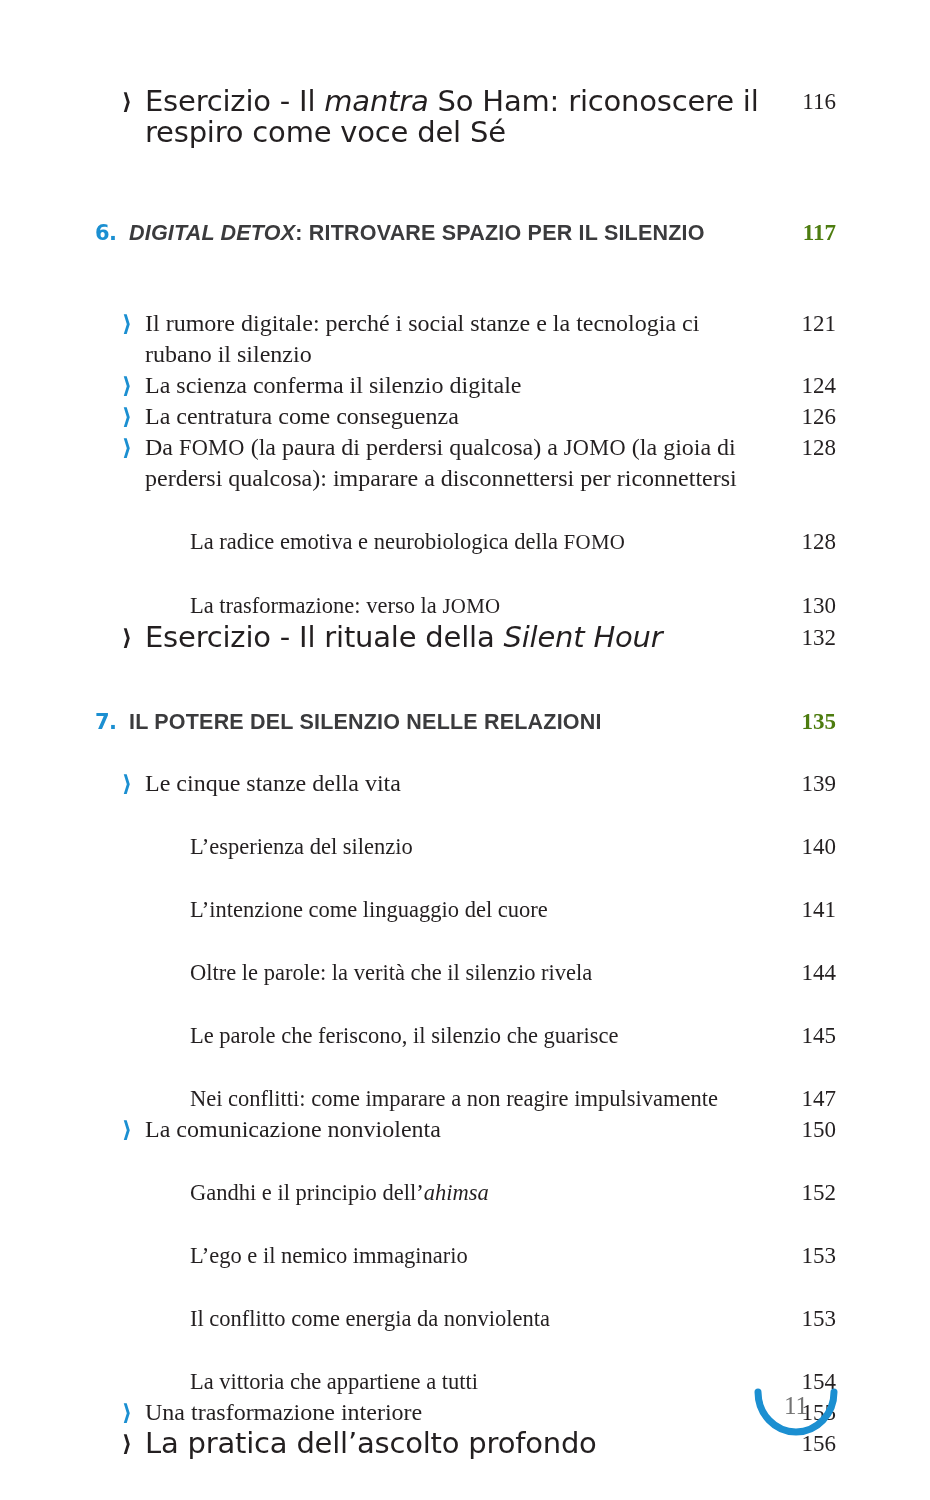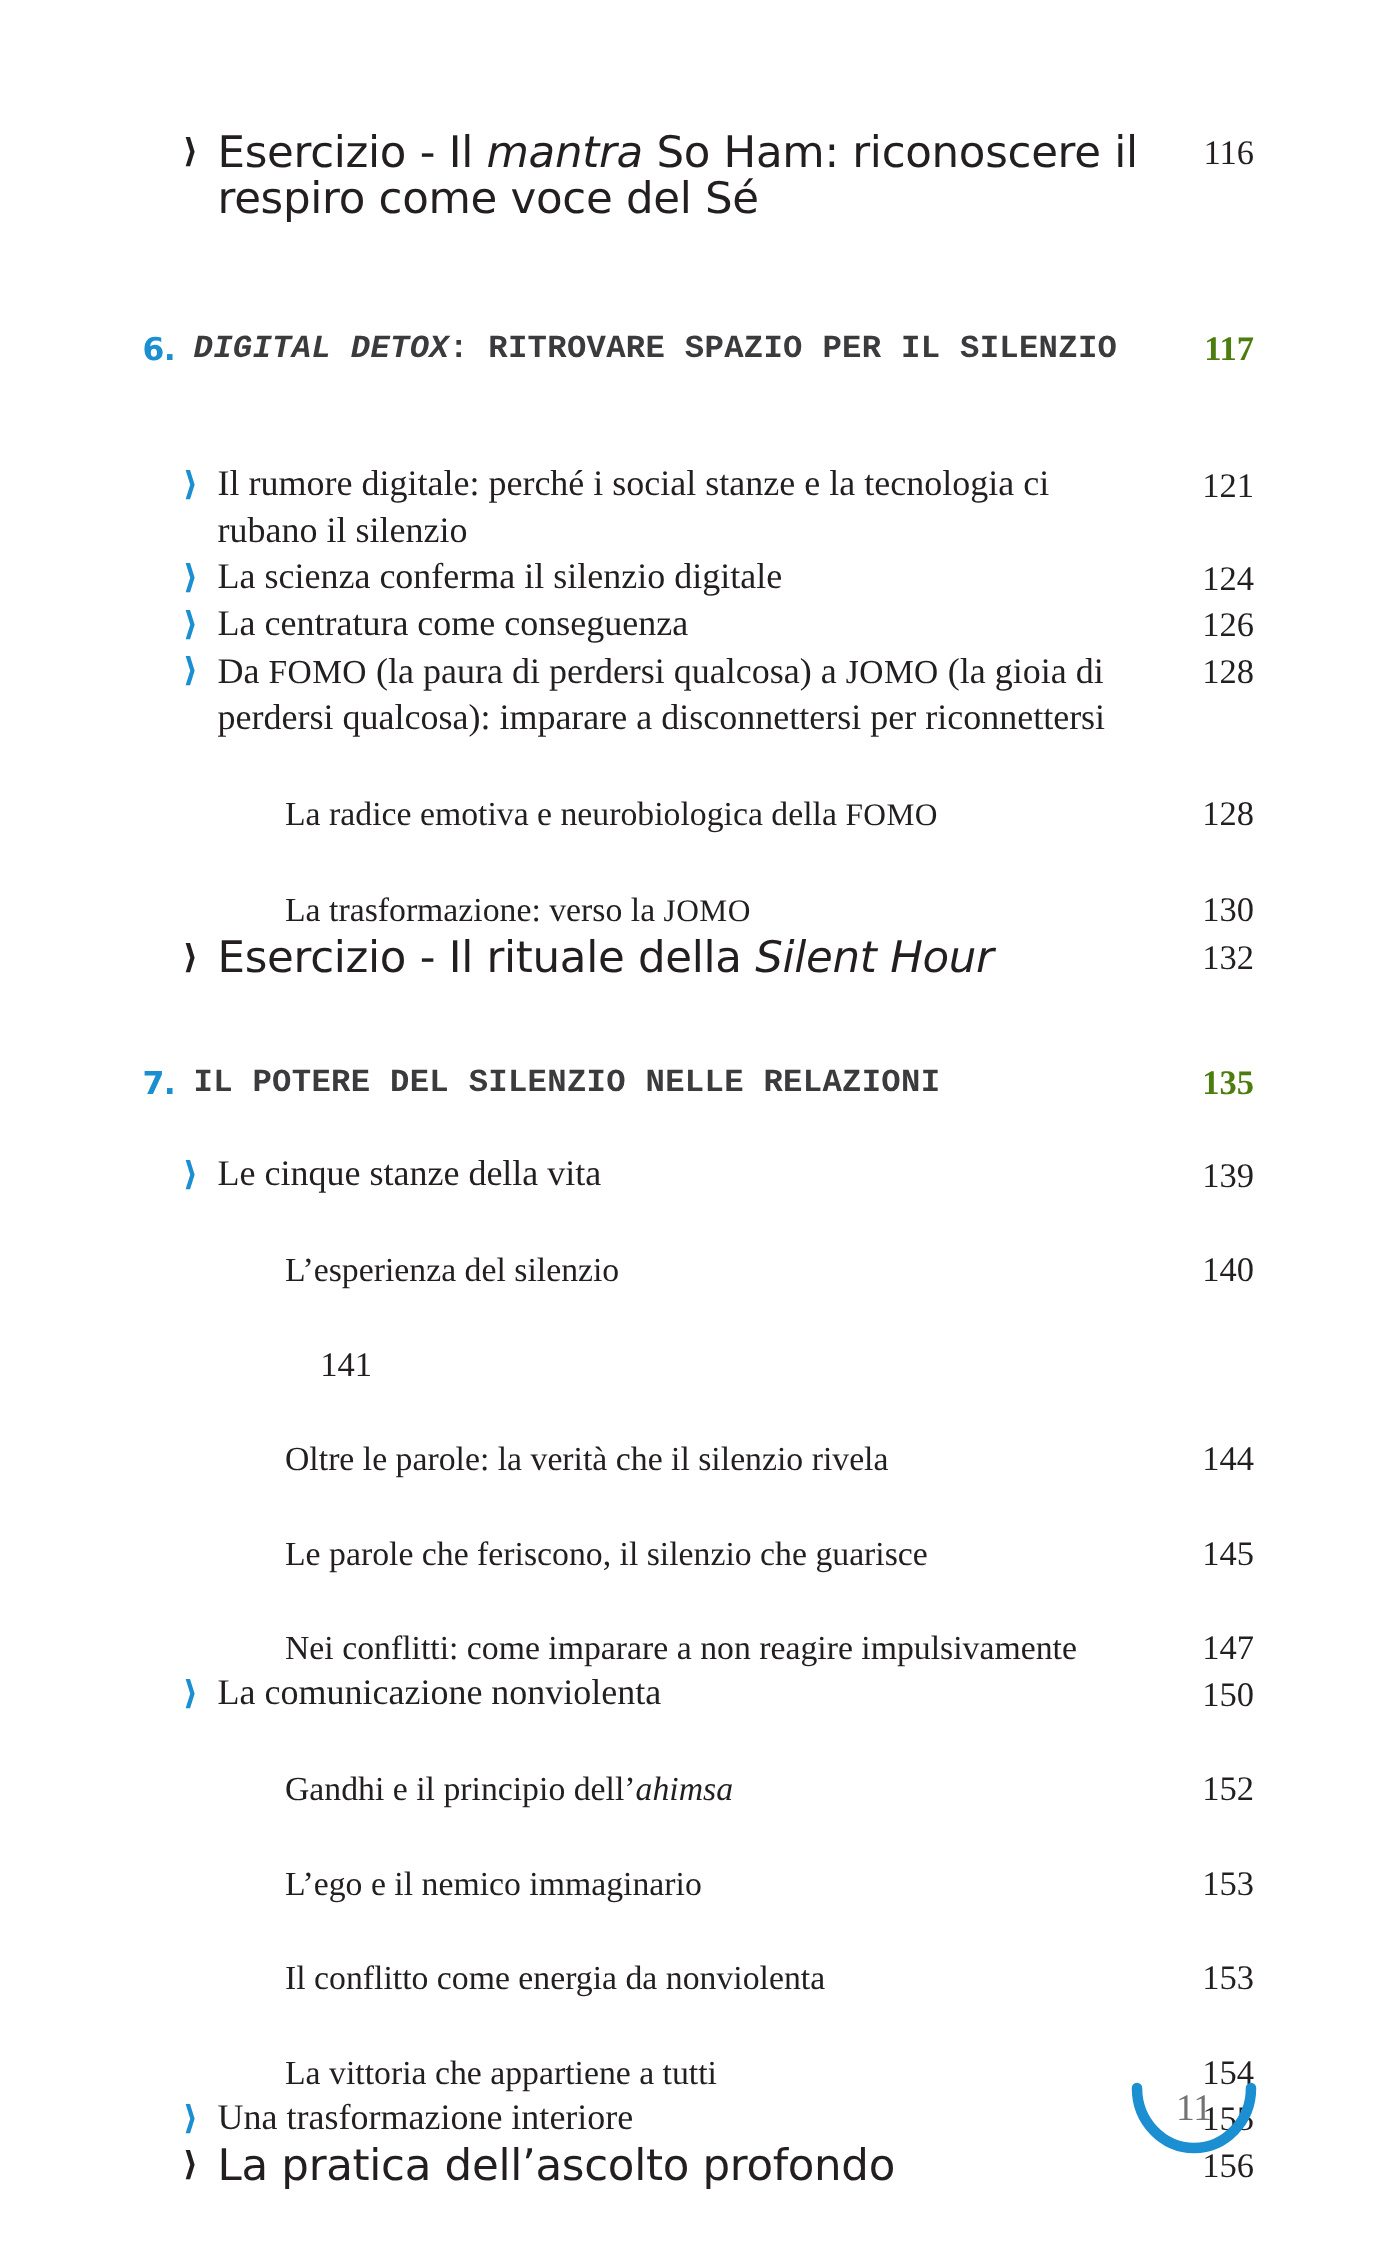--- a/index.html
+++ b/index.html
@@ -34,21 +34,21 @@
     flex: 0 0 34px;
     color: #1b8fd1;
     font-family: "DejaVu Sans", sans-serif;
     font-weight: bold;
     font-size: 21px;
     line-height: 30px;
     letter-spacing: -0.5px;
   }
   .chapter .ctitle {
     flex: 1 1 auto;
-    font-family: Liberation Mono, monospace;
+    font-family: Liberation Sans, sans-serif;
     font-weight: bold;
     font-size: 21.5px;
     line-height: 30px;
     color: #3b3b3d;
     letter-spacing: 0.2px;
     text-transform: uppercase;
   }
   .chapter .ctitle .it {
     font-style: italic;
   }
@@ -253,20 +253,21 @@
       <span class="txt">Le cinque stanze della vita</span>
       <span class="pg">139</span>
     </div>
 
     <div class="sub">
       <span class="txt">L’esperienza del silenzio</span>
       <span class="pg">140</span>
     </div>
 
     <div class="sub">
+      <span class="txt">L’intenzione come linguaggio del cuore</span>
       <span class="pg">141</span>
     </div>
 
     <div class="sub">
       <span class="txt">Oltre le parole: la verità che il silenzio rivela</span>
       <span class="pg">144</span>
     </div>
 
     <div class="sub">
       <span class="txt">Le parole che feriscono, il silenzio che guarisce</span>

